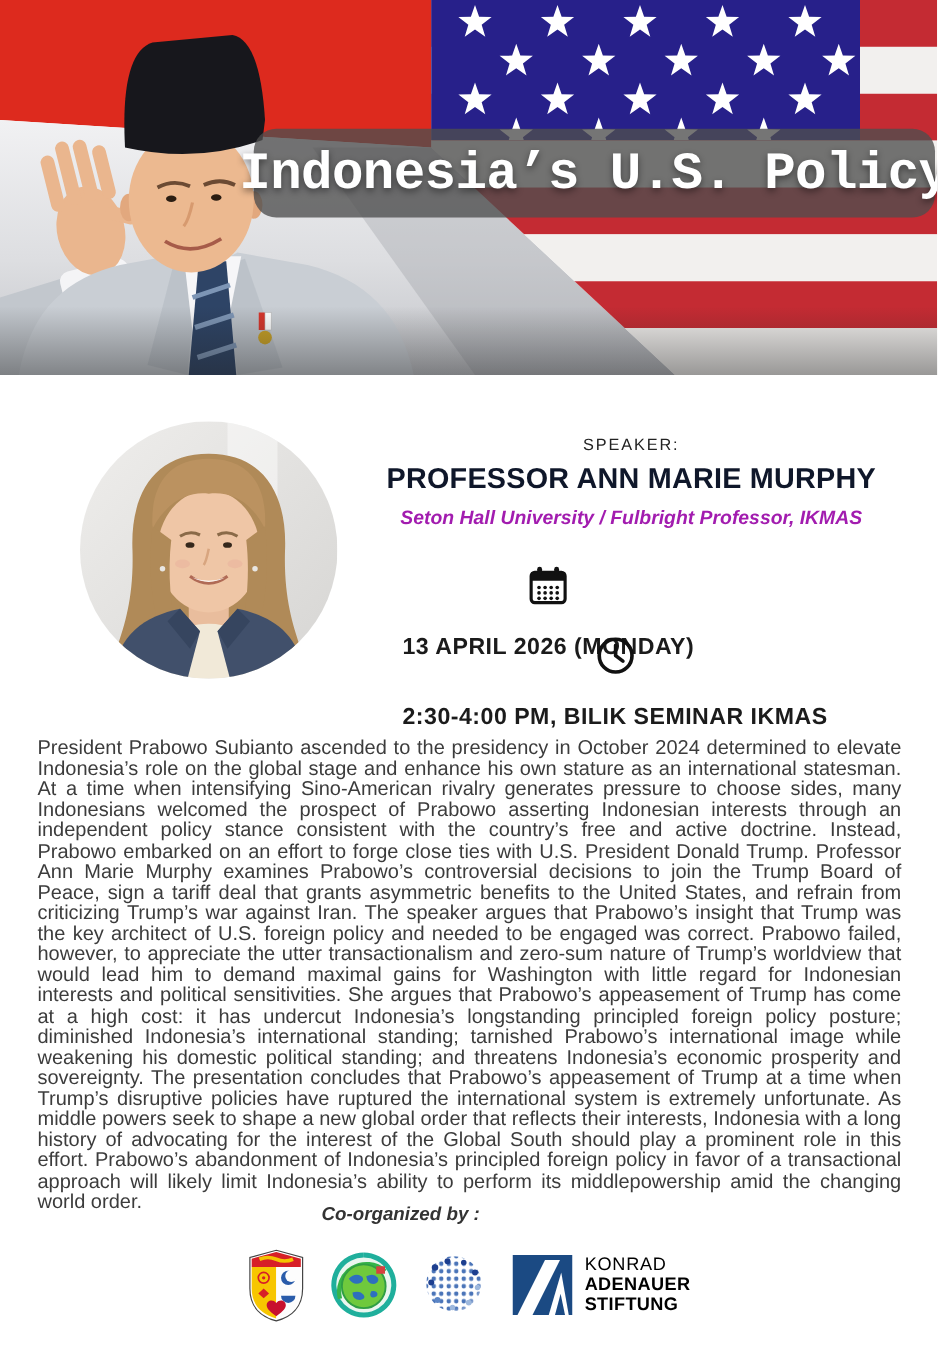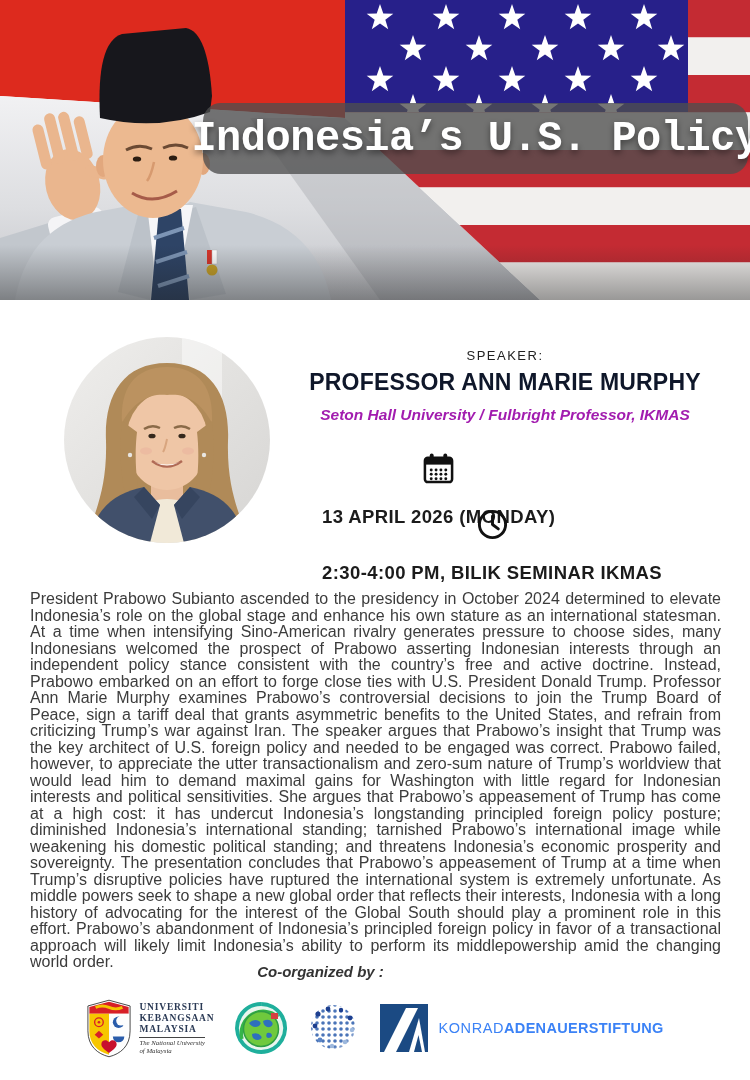--- a/index.html
+++ b/index.html
@@ -44,21 +44,21 @@
   .logo-block{display:flex;align-items:center;gap:7px;}
   .ukm-text{display:flex;flex-direction:column;line-height:11px;}
   .ukm-text .l{font-family:"Liberation Serif",serif;font-size:9.5px;letter-spacing:.8px;
                color:#2b3a55;font-weight:bold;}
   .ukm-div{width:66px;border-top:1px solid #444;margin:2px 0 1px 0;}
   .ukm-text .t{font-family:"Liberation Serif",serif;font-style:italic;font-size:6.8px;
                color:#333;line-height:7.5px;}
   .geo-text{display:flex;flex-direction:column;line-height:12px;}
   .geo-text .g{font-size:11px;font-weight:bold;color:#1b2f5e;}
   .geo-text .s{font-size:5.2px;color:#8a8f98;margin-top:2px;letter-spacing:.2px;}
-  .kas-text{display:flex;line-height:16px;color:#3b82f6;}
+  .kas-text{display:flex;flex-direction:column;line-height:16px;color:#000000;}
   .kas-text .k1{font-size:14.5px;font-weight:400;letter-spacing:.6px;}
   .kas-text .k2{font-size:14.5px;font-weight:bold;letter-spacing:.3px;}
 </style>
 </head>
 <body>
 
 <div class="page">
 
   <header class="banner">
     <svg width="750" height="300" viewBox="0 0 750 300">
@@ -259,28 +259,20 @@
           <path d="M3.5,16 V34 C3.5,48 12,55.5 24,59 V16 Z" fill="#f7c600"></path>
           <path d="M44.5,16 V34 C44.5,48 36,55.5 24,59 V16 Z" fill="#fdfdfd"></path>
           <circle cx="13.5" cy="25" r="4.5" fill="none" stroke="#d71f27" stroke-width="1.4"></circle>
           <circle cx="13.5" cy="25" r="1.4" fill="#d71f27"></circle>
           <path d="M9,38 l4.5,-4 4.5,4 -4.5,4 Z" fill="#d71f27"></path>
           <circle cx="34" cy="25" r="6" fill="#2a5caa"></circle>
           <circle cx="36.5" cy="23.5" r="5" fill="#fdfdfd"></circle>
           <path d="M28,40 a6,6 0 0 0 12,0 Z" fill="#2a5caa"></path>
           <path d="M24,46 C21.5,42.5 16,43.5 16,48 C16,51.5 20.5,54.5 24,57 C27.5,54.5 32,51.5 32,48 C32,43.5 26.5,42.5 24,46 Z" fill="#c8102e"></path>
         </svg>
-        <div class="ukm-text">
-          <span class="l">UNIVERSITI</span>
-          <span class="l">KEBANGSAAN</span>
-          <span class="l">MALAYSIA</span>
-          <span class="ukm-div"></span>
-          <span class="t">The National University</span>
-          <span class="t">of Malaysia</span>
-        </div>
       </div>
 
       <div class="logo-block">
         <svg width="54" height="54" viewBox="0 0 54 54">
           <circle cx="27" cy="27" r="25" fill="#eaf6ef"></circle>
           <path d="M27,3 a24,24 0 1 0 0.1,0" fill="none" stroke="#1faf9c" stroke-width="4"></path>
           <path d="M8,38 a22,22 0 0 1 36,-22" fill="none" stroke="#35b44a" stroke-width="3.5"></path>
           <circle cx="27" cy="28" r="17.5" fill="#6fc93d" stroke="#2f9e44" stroke-width="1.5"></circle>
           <path d="M15,22 q5,-5 10,-2 q3,2 0,5 q-6,3 -10,-3 Z" fill="#2e6fbe"></path>
           <path d="M29,20 q6,-3 9,1 q2,3 -2,5 q-6,1 -7,-6 Z" fill="#2e6fbe"></path>

